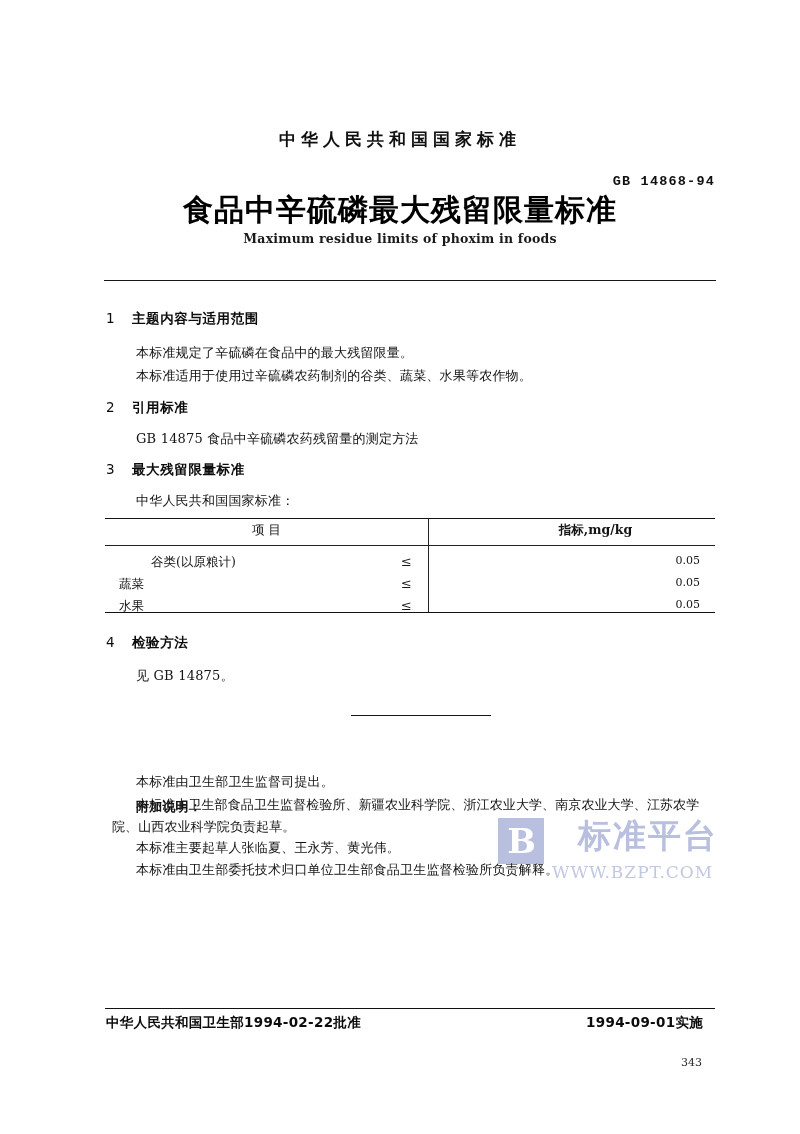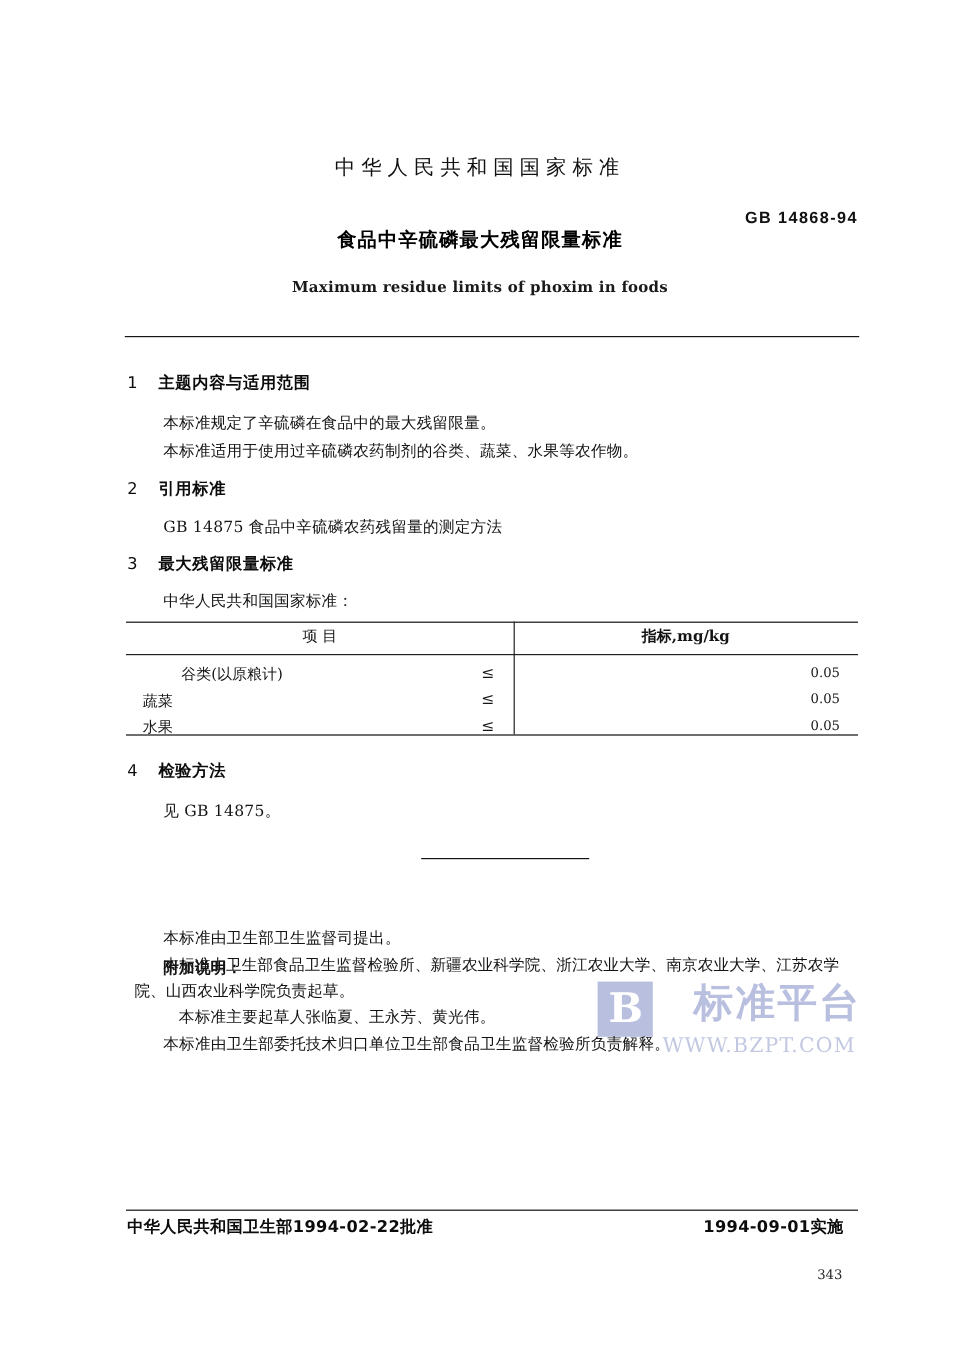--- a/index.html
+++ b/index.html
@@ -72,41 +72,41 @@
     white-space: nowrap;
   }
 
   
   .doc-authority {
     position: absolute;
     left: 0; top: 128px;
     width: 800px;
     text-align: center;
     font-size: 17px;
-    font-weight: normal;
+    font-weight: bold;
     letter-spacing: 5px;
     color: #101010;
   }
   .std-number {
     position: absolute;
     right: 85px;
     top: 174px;
-    font-family: Liberation Sans, sans-serif;
+    font-family: Liberation Mono, monospace;
     font-weight: bold;
     font-size: 13.5px;
     letter-spacing: 1.2px;
     color: #101010;
     white-space: nowrap;
   }
   .doc-title {
     position: absolute;
     left: 0; top: 190px;
     width: 800px;
     text-align: center;
-    font-size: 16px;
+    font-size: 30px;
     font-weight: bold;
     letter-spacing: 1px;
     color: #000000;
   }
   .doc-title-en {
     position: absolute;
     left: 0; top: 231px;
     width: 800px;
     text-align: center;
     font-family: "DejaVu Serif", "Liberation Serif", serif;
@@ -197,20 +197,21 @@
   }
   .th-index {
     position: absolute;
     left: 323px; top: 4px;
     width: 287px;
     text-align: center;
     font-family: "DejaVu Serif", "Liberation Serif", serif;
     font-size: 12.5px;
     font-weight: bold;
     color: #141414;
+    padding-left: 24px;
   }
   .row-label {
     position: absolute;
     left: 14px;
     font-family: "DejaVu Serif", "Liberation Serif", serif;
     font-size: 12.5px;
     color: #141414;
     white-space: nowrap;
   }
   .row-op {
@@ -336,21 +337,21 @@
   <div class="sec-head" style="left:106px; top:634px;">
     <span class="num">4</span><span>检验方法</span>
   </div>
   <div class="para" style="left:136px; top:667px;">见 GB 14875。</div>
 
   <div class="rule-short"></div>
 
   <div class="para" style="left:136px; top:750px; font-weight:bold; font-family:'DejaVu Sans','Liberation Sans',sans-serif; font-size:13px;margin-top:48px;">附加说明：</div>
   <div class="para" style="left:136px; top:773px;">本标准由卫生部卫生监督司提出。</div>
   <div class="para-wrap" style="left:112px; top:794px; width:604px; text-indent:24px;">本标准由卫生部食品卫生监督检验所、新疆农业科学院、浙江农业大学、南京农业大学、江苏农学院、山西农业科学院负责起草。</div>
-  <div class="para" style="left:136px; top:839px;margin-left:13px;">本标准主要起草人张临夏、王永芳、黄光伟。</div>
+  <div class="para" style="left:136px; top:839px;">本标准主要起草人张临夏、王永芳、黄光伟。</div>
   <div class="para" style="left:136px; top:861px;">本标准由卫生部委托技术归口单位卫生部食品卫生监督检验所负责解释。</div>
 
   <div class="rule-footer"></div>
   <div class="footer-left">中华人民共和国卫生部1994-02-22批准</div>
   <div class="footer-right">1994-09-01实施</div>
   <div class="page-num">343</div>
 
 </div>
 
 </body></html>

